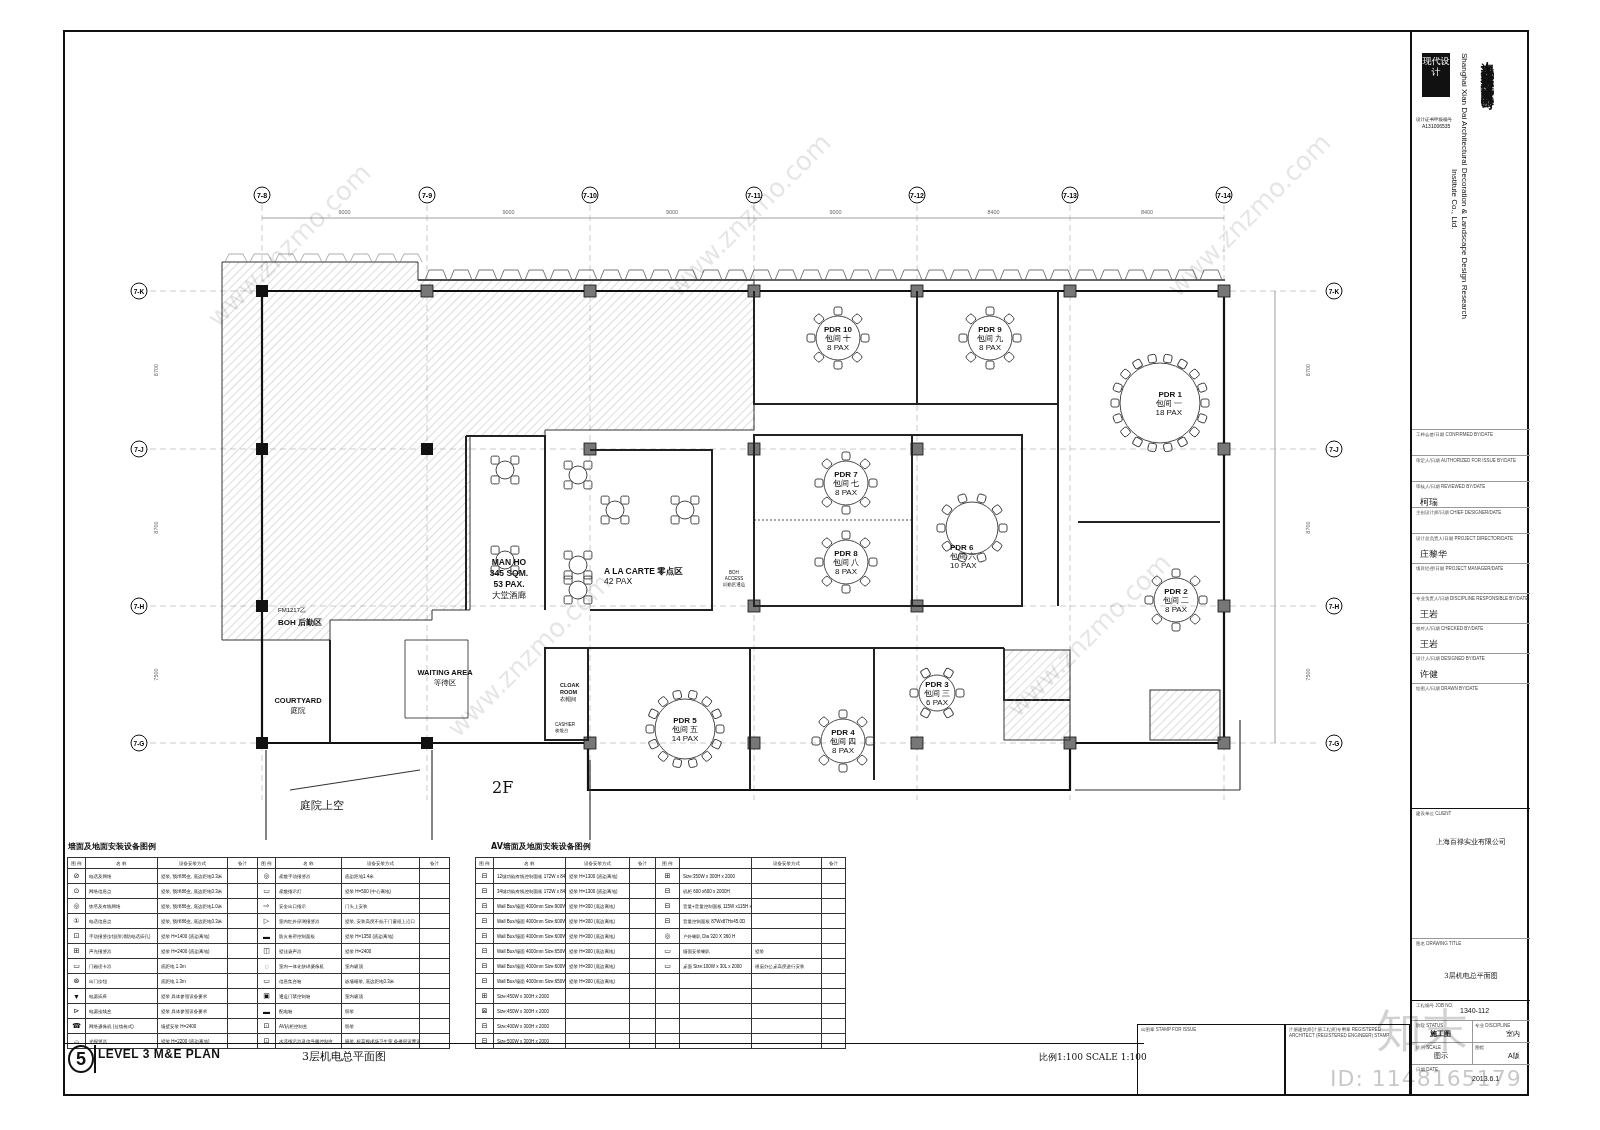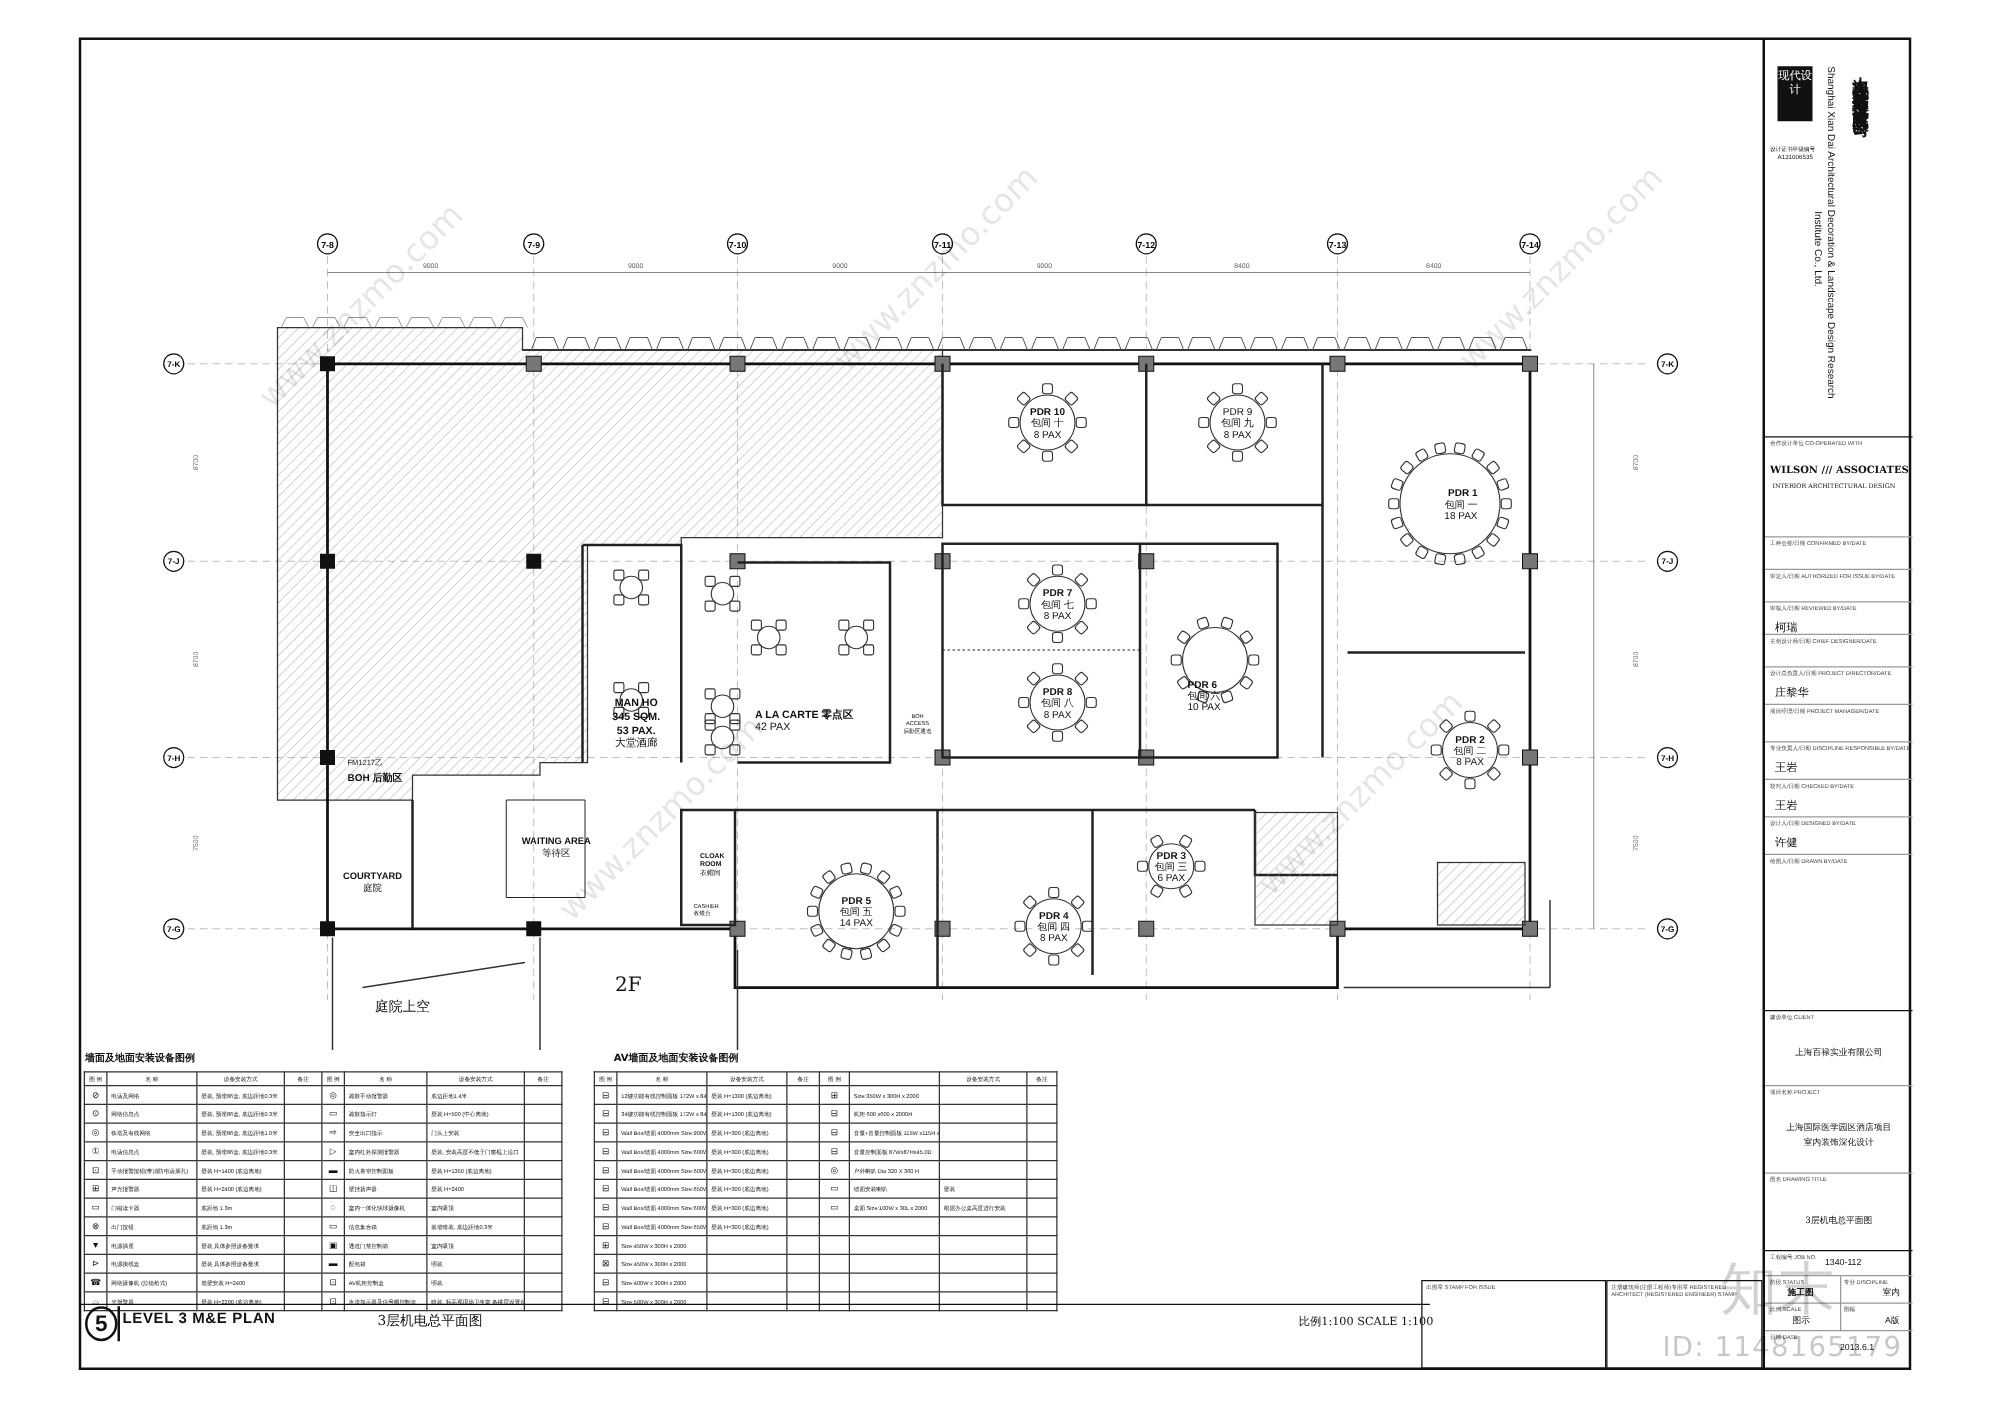--- a/index.html
+++ b/index.html
@@ -366,21 +366,21 @@
   <rect x="1004" y="650" width="66" height="90" fill="url(#hatch)" stroke="#333" stroke-width="1"></rect>
 </svg>
 
 <div id="room-labels">
     <div style="position: absolute; left: 816px; top: 325px; width: 44px; text-align: center; font-size: 8px; line-height: 9px;">
       <div style="font-weight: bold;">PDR 10</div>
       <div>包间 十</div>
       <div>8 PAX</div>
     </div>
     <div style="position: absolute; left: 968px; top: 325px; width: 44px; text-align: center; font-size: 8px; line-height: 9px;">
-      <div style="font-weight: normal;">PDR 9</div>
+      <div style="font-weight: bold;">PDR 9</div>
       <div>包间 九</div>
       <div>8 PAX</div>
     </div>
     <div style="position: absolute; left: 1138px; top: 390px; width: 44px; text-align: right; font-size: 8px; line-height: 9px;">
       <div style="font-weight: bold;">PDR 1</div>
       <div>包间 一</div>
       <div>18 PAX</div>
     </div>
     <div style="position: absolute; left: 824px; top: 470px; width: 44px; text-align: center; font-size: 8px; line-height: 9px;">
       <div style="font-weight: bold;">PDR 7</div>
@@ -769,25 +769,20 @@
 </div>
 
 <div class="tb">
   <div class="logo">现代设计</div>
   <div class="logo-caption">设计证书甲级编号</div>
   <div class="logo-id">A131006535</div>
   <div class="company-en">Shanghai Xian Dai Architectural Decoration &amp; Landscape Design Research</div>
   <div class="company-en2">Institute Co., Ltd.</div>
   <div class="company-cn">上海现代建筑装饰环境设计研究院有限公司</div>
 
-  <div class="row" style="top:318px;height:80px;border-top:1.5px solid #111;">
-    <div class="lbl">合作设计单位 CO-OPERATED WITH</div>
-    <div class="wilson" style="top:20px;">WILSON /// ASSOCIATES</div>
-    <div class="wilson-sub" style="top:36px;">INTERIOR ARCHITECTURAL DESIGN</div>
-  </div>
 
   <div id="tb-fields">
       <div class="row" style="top: 398px; height: 26px;">
         <div class="lbl">工种会签/日期 CONFIRMED BY/DATE</div>
         <div class="val"></div>
       </div>
       <div class="row" style="top: 424px; height: 26px;">
         <div class="lbl">审定人/日期 AUTHORIZED FOR ISSUE BY/DATE</div>
         <div class="val"></div>
       </div>
@@ -821,25 +816,20 @@
       </div>
       <div class="row" style="top: 652px; height: 30px;">
         <div class="lbl">绘图人/日期 DRAWN BY/DATE</div>
         <div class="val"></div>
       </div>
     </div>
 
   <div class="row" style="top:777px;height:60px;border-top:1.5px solid #111;">
     <div class="lbl">建设单位 CLIENT</div>
     <div class="ctr" style="top:28px;">上海百禄实业有限公司</div>
-  </div>
-  <div class="row" style="top:837px;height:70px;">
-    <div class="lbl">项目名称 PROJECT</div>
-    <div class="ctr" style="top:28px;">上海国际医学园区酒店项目</div>
-    <div class="ctr" style="top:40px;">室内装饰深化设计</div>
   </div>
   <div class="row" style="top:907px;height:62px;">
     <div class="lbl">图名 DRAWING TITLE</div>
     <div class="ctr" style="top:32px;">3层机电总平面图</div>
   </div>
   <div class="row" style="top:969px;height:20px;border-top:1.5px solid #111;">
     <div class="lbl">工程编号 JOB NO.</div>
     <div style="position:absolute;left:48px;top:6px;font-size:7px;">1340-112</div>
   </div>
   <div class="row" style="top:989px;height:22px;">

